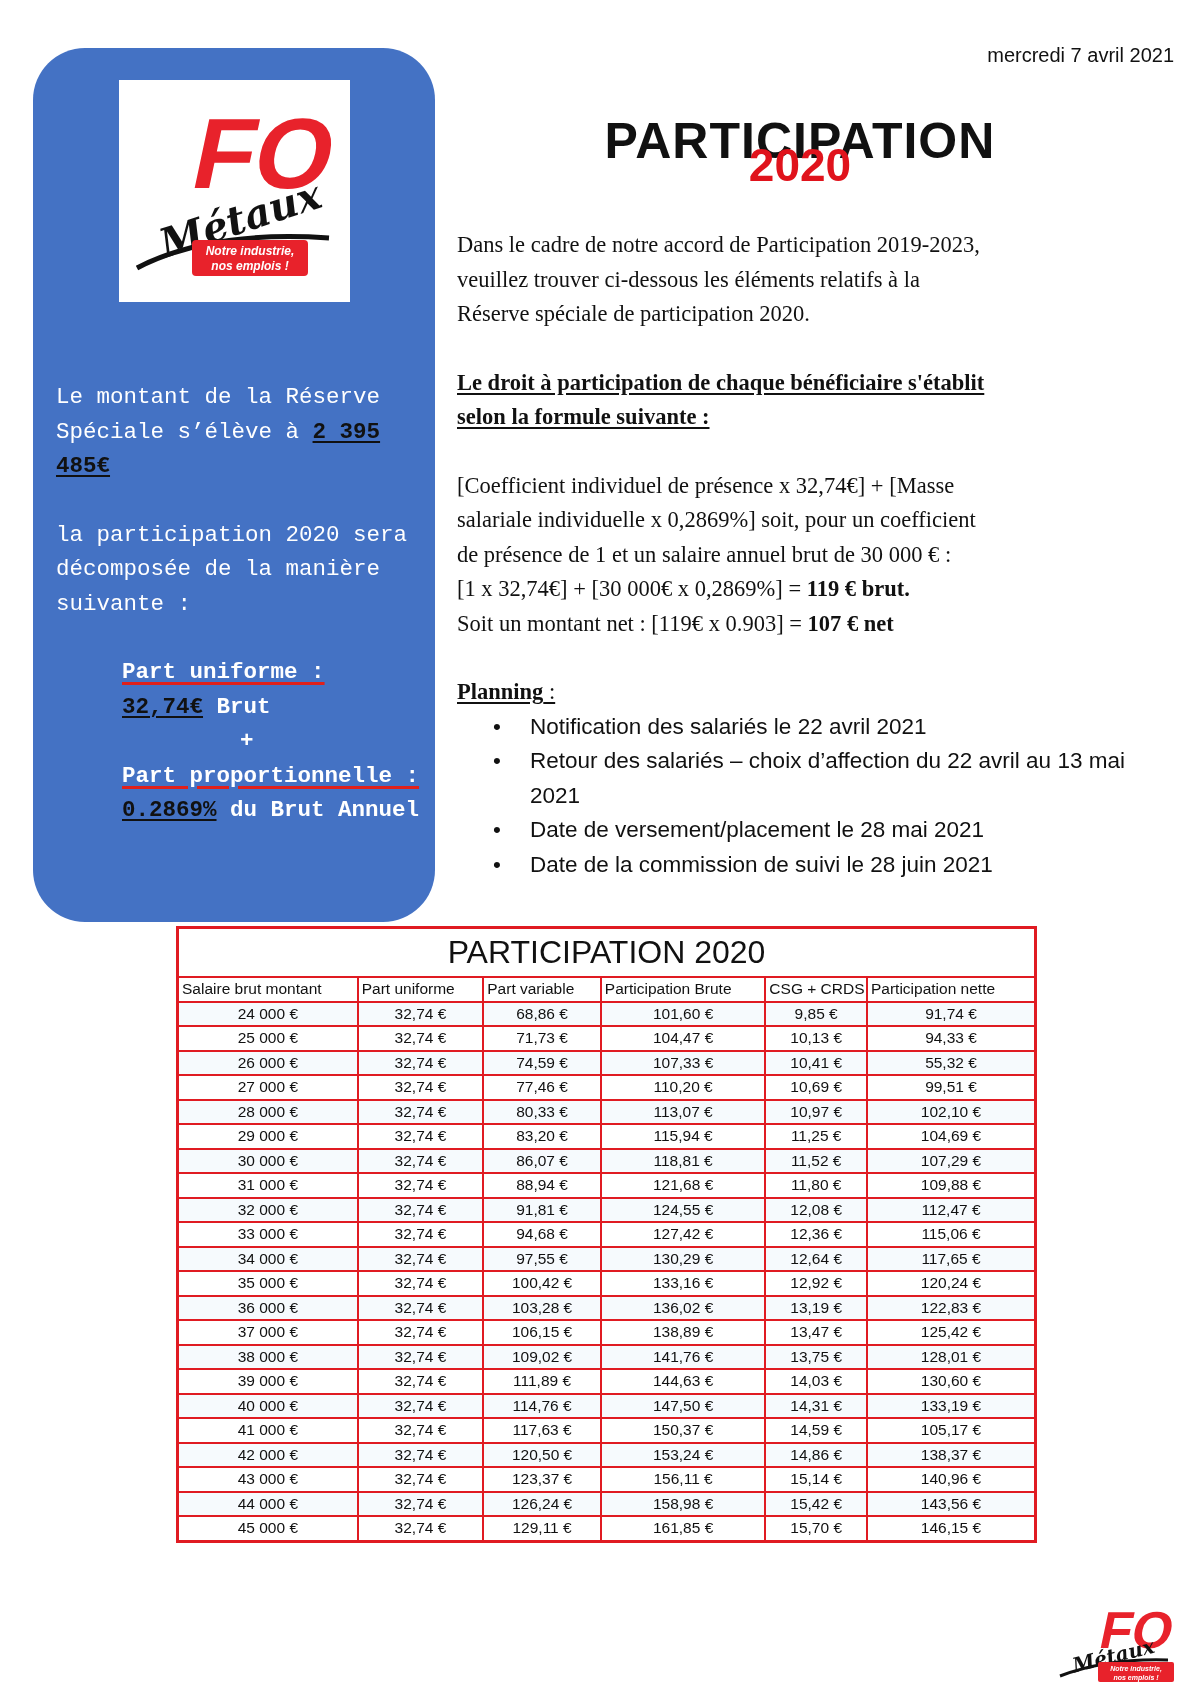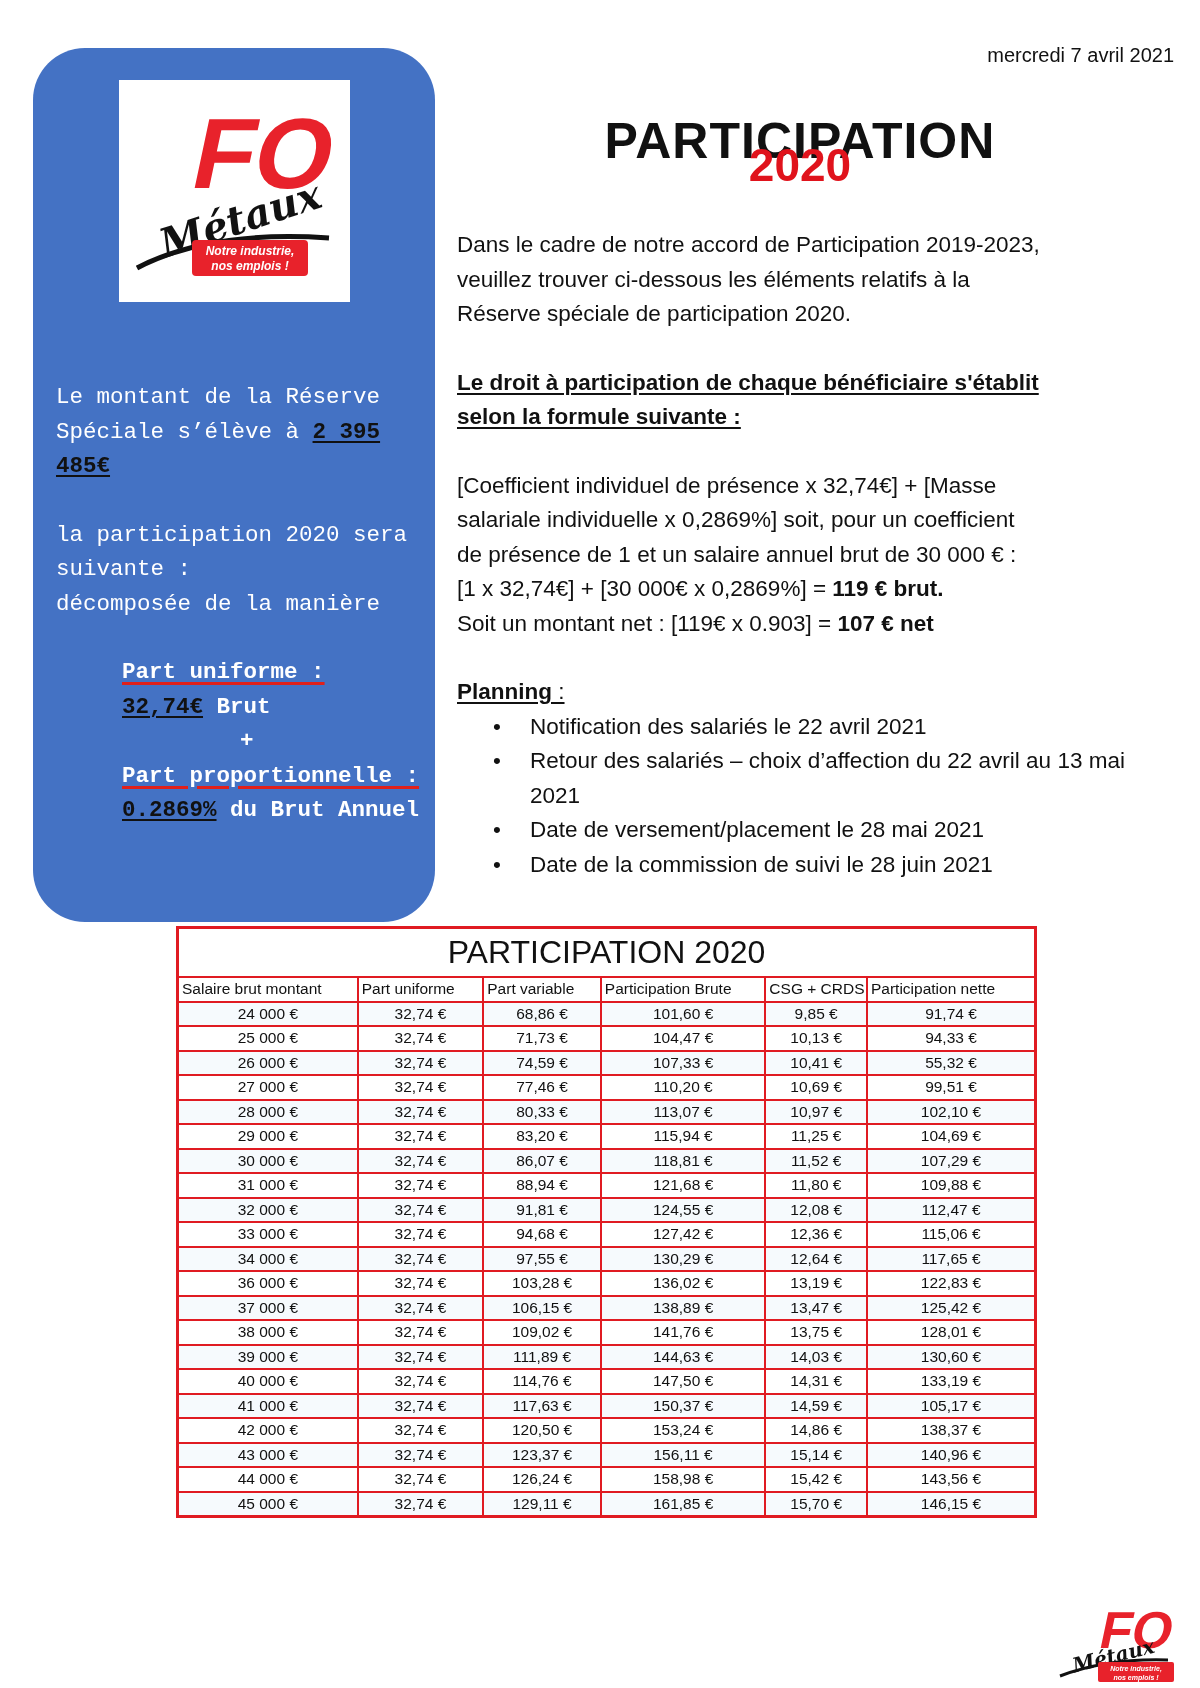--- a/index.html
+++ b/index.html
@@ -15,21 +15,21 @@
   .dark-u { color:#111; font-weight:bold; text-decoration:underline; text-decoration-thickness:2px; text-underline-offset:3px; }
   .parts { margin-left:66px; font-weight:bold; font-size:22.5px; }
   .red-u { text-decoration:underline; text-decoration-color:#e0201a; text-decoration-thickness:3px; text-underline-offset:4px; }
   .plus { padding-left:118px; }
   .date { position:absolute; right:26px; top:44px; font-size:20px; color:#111; }
   .title { position:absolute; left:455px; width:690px; text-align:center; top:72px;
            font-size:50px; font-weight:bold; letter-spacing:1px;margin-top:40px; }
   .year { position:absolute; left:455px; width:690px; text-align:center; top:138px;
           font-size:46px; font-weight:bold; color:#e0131c; }
   .body { position:absolute; left:457px; top:228px; width:690px; font-size:22.5px; line-height:34.5px; }
-  .body p { margin:0; }
+  .body p { margin:0;font-family:Liberation Serif, serif; }
   .body .gap { height:34px; }
   .ul { text-decoration:underline; font-weight:bold; text-underline-offset:3px; }
   .body ul { margin:0; padding-left:0; list-style:none; }
   .body li { position:relative; padding-left:73px; }
   .body li::before { content:"•"; position:absolute; left:36px; top:0; }
   .tbl-wrap { position:absolute; left:176px; top:926px; width:861px; }
   table { border-collapse:collapse; width:861px; font-family:"Liberation Sans", sans-serif; }
   td, th { border:2px solid #e01b22; padding:0; text-align:center; font-weight:normal;
            font-size:15.5px; height:22.5px; }
   th { text-align:left; padding-left:3px; font-size:15.5px; }
@@ -54,22 +54,22 @@
     <text x="131" y="175" text-anchor="middle" font-family="Liberation Sans, sans-serif" font-size="12" font-style="italic" font-weight="bold" fill="#fff">Notre industrie,</text>
     <text x="131" y="190" text-anchor="middle" font-family="Liberation Sans, sans-serif" font-size="12" font-style="italic" font-weight="bold" fill="#fff">nos emplois !</text>
   </svg>
 </div>
 
 <div class="panel-text">
   <p>Le montant de la Réserve</p>
   <p><span>Spéciale s’élève à </span><span class="dark-u">2 395 485€</span></p>
   <div class="gap"></div>
   <p>la participation 2020 sera</p>
+  <p>décomposée de la manière</p>
   <p>suivante :</p>
-  <p>décomposée de la manière</p>
   <div class="gap"></div>
   <div class="parts">
     <p><span class="red-u">Part uniforme :</span></p>
     <p><span class="dark-u">32,74€</span><span> Brut</span></p>
     <p class="plus">+</p>
     <p><span class="red-u">Part proportionnelle :</span></p>
     <p><span class="dark-u">0.2869%</span><span> du Brut Annuel</span></p>
   </div>
 </div>
 
@@ -206,20 +206,28 @@
         </tr>
         <tr>
           <td>34 000 €</td>
           <td>32,74 €</td>
           <td>97,55 €</td>
           <td>130,29 €</td>
           <td>12,64 €</td>
           <td>117,65 €</td>
         </tr>
         <tr>
+          <td>35 000 €</td>
+          <td>32,74 €</td>
+          <td>100,42 €</td>
+          <td>133,16 €</td>
+          <td>12,92 €</td>
+          <td>120,24 €</td>
+        </tr>
+        <tr>
           <td>36 000 €</td>
           <td>32,74 €</td>
           <td>103,28 €</td>
           <td>136,02 €</td>
           <td>13,19 €</td>
           <td>122,83 €</td>
         </tr>
         <tr>
           <td>37 000 €</td>
           <td>32,74 €</td>

